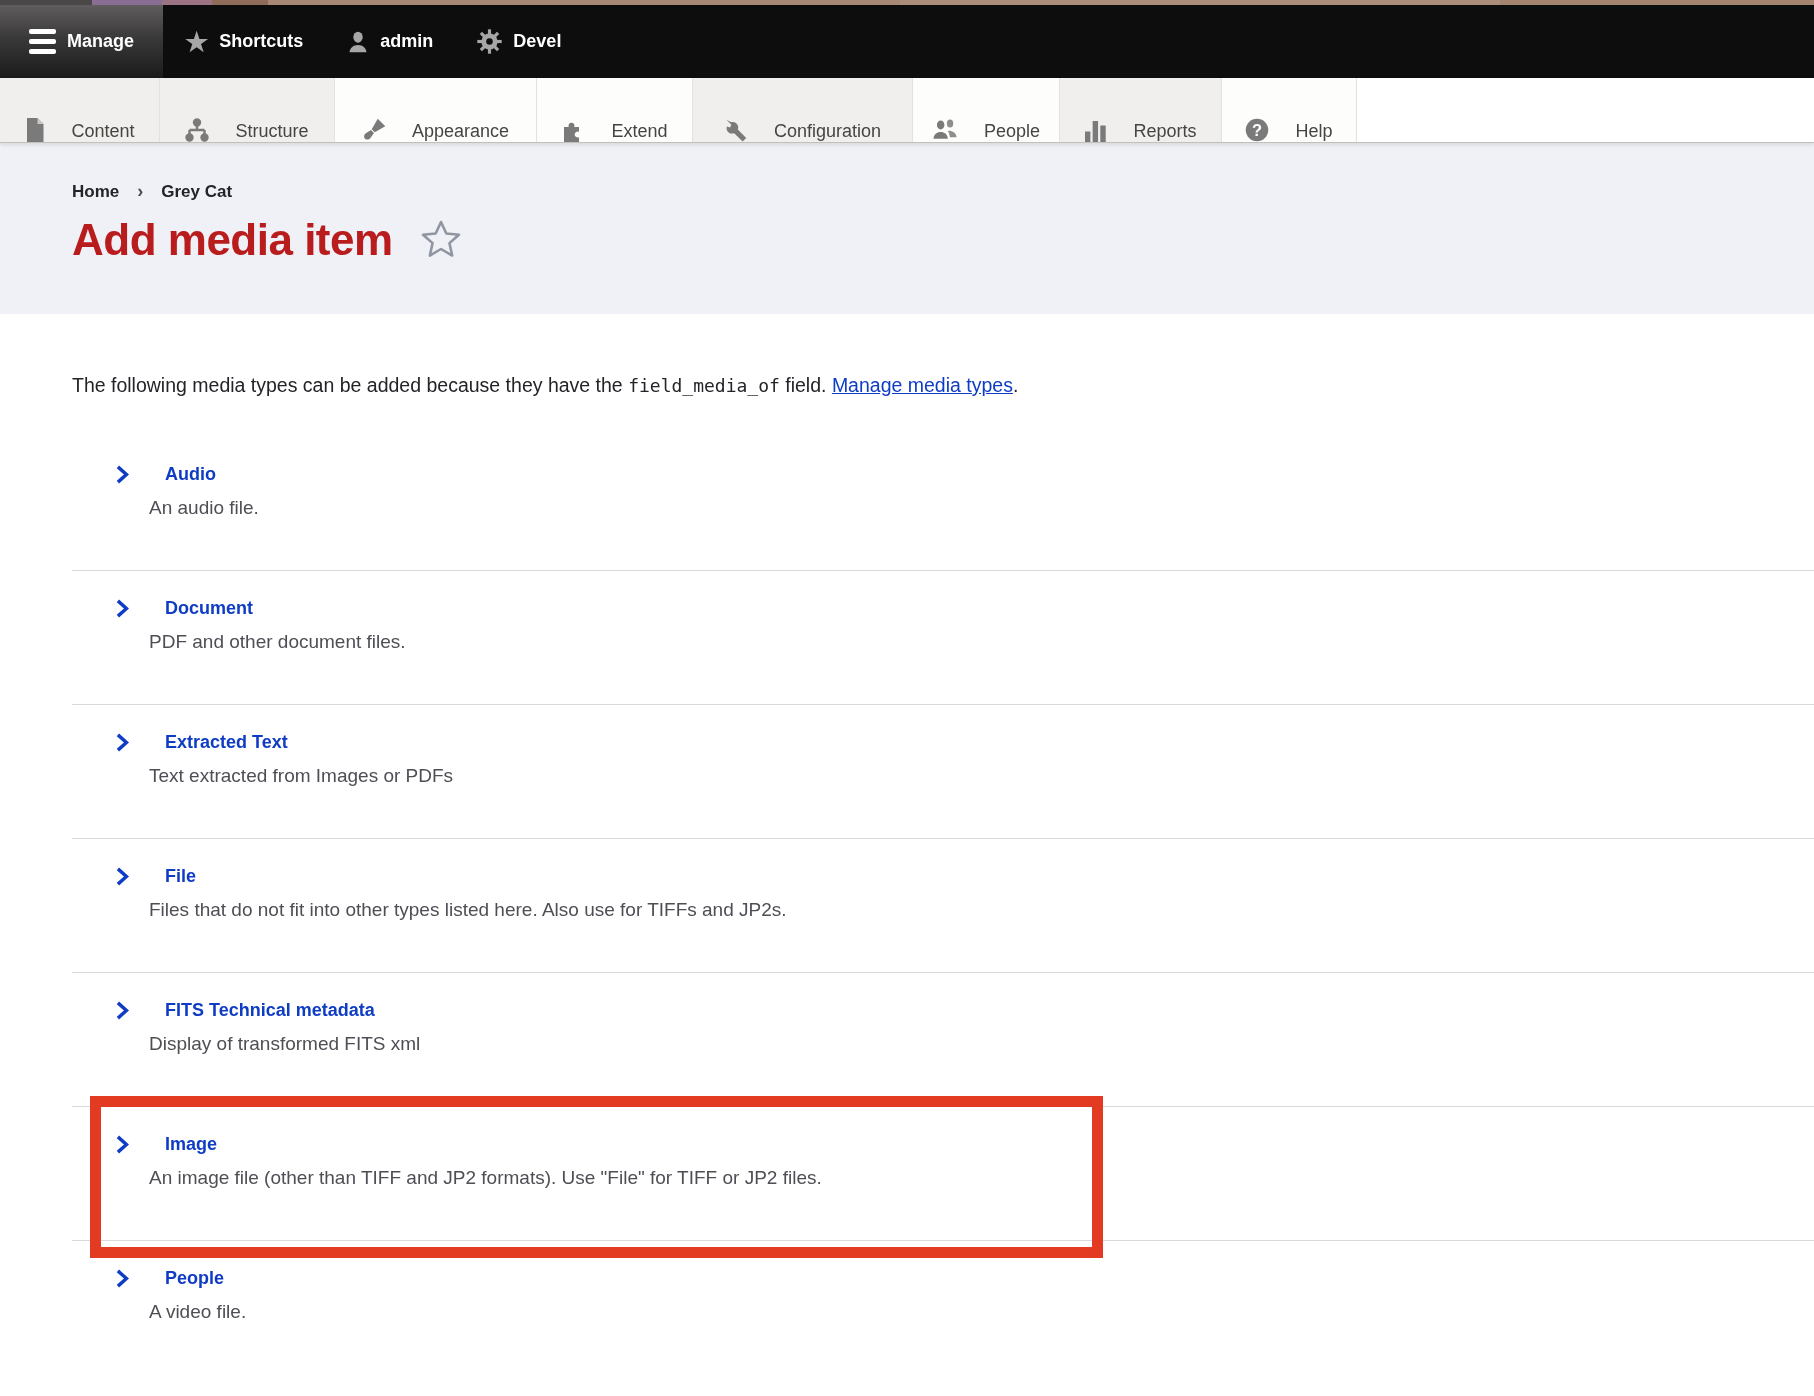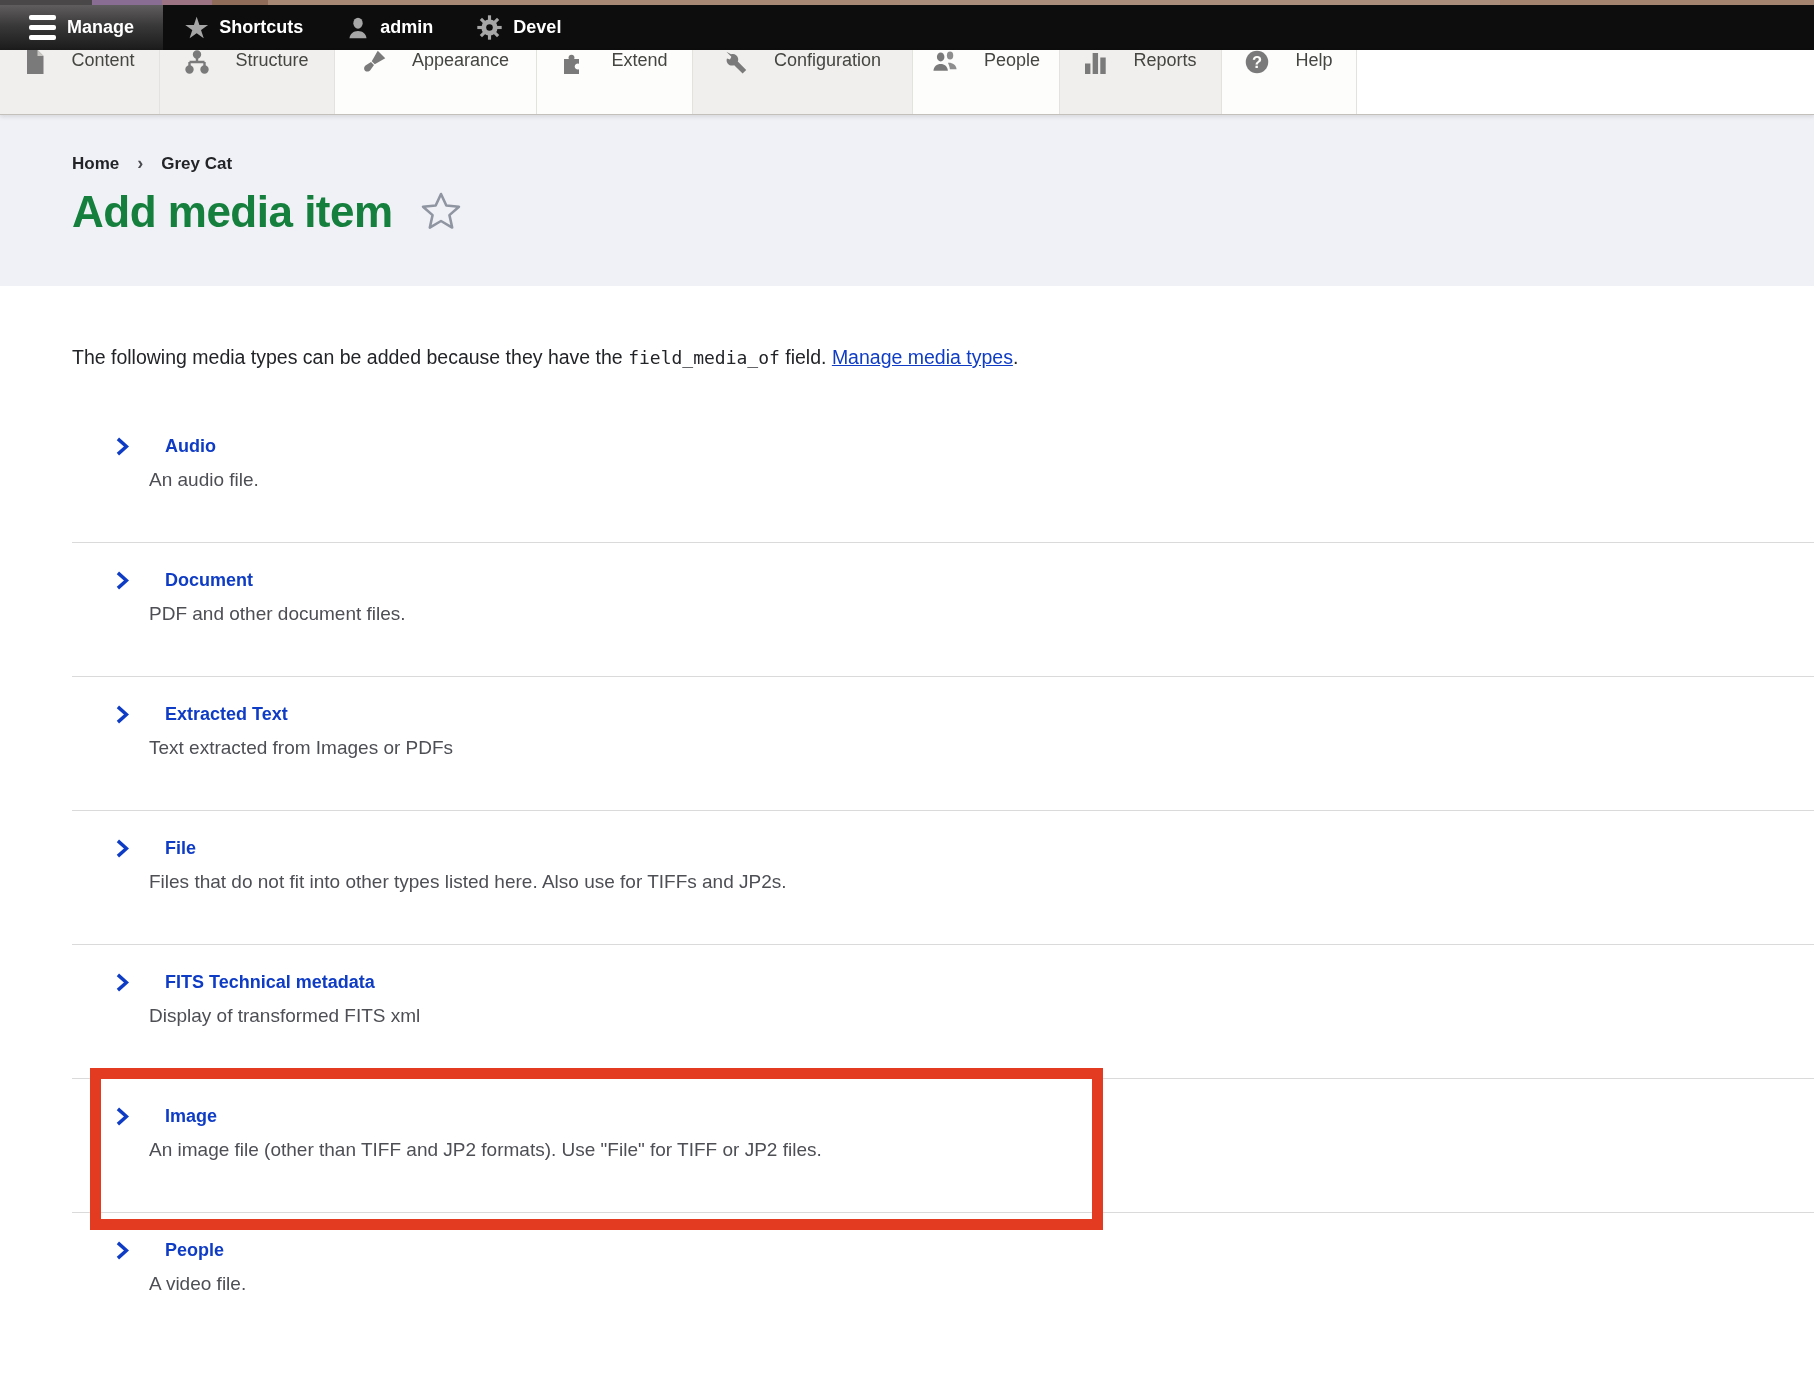--- a/index.html
+++ b/index.html
@@ -14,21 +14,21 @@
   .window-strip{
     height:5px; width:100%;
     background:linear-gradient(90deg,
       #4a4748 0 92px, #8a6d92 92px 162px, #9b7383 162px 212px,
       #8f6c59 212px 268px, #a68874 268px 900px, #ab8d7b 900px 1500px,
       #a4836f 1500px 1814px);
   }
 
   
   .admin-bar{
-    height:45px; background:#0d0d0d; display:flex; align-items:stretch;
+    height:73px; background:#0d0d0d; display:flex; align-items:stretch;
     color:#fff; font-weight:bold; font-size:18px;
   }
   .admin-tab{ display:flex; align-items:center; gap:11px; padding:0 22px; cursor:pointer; }
   .admin-tab.manage{
     width:163px; justify-content:center; padding:0;
     background:linear-gradient(180deg,#605d5e 0%,#3a3939 45%,#1b1b1b 100%);
   }
   .hamburger{ display:inline-flex; flex-direction:column; gap:5px; }
   .hamburger i{ display:block; width:27px; height:5px; background:#fff; border-radius:2px; }
   .abar-icon{ color:#a6a6a6; display:inline-flex; align-items:center; }
@@ -36,39 +36,39 @@
   .abar-icon svg{ display:block; }
 
   
   .tray{
     height:65px; display:flex; align-items:stretch;
     border-bottom:1px solid #c3c0bc;
     box-shadow:0 2px 4px rgba(0,0,0,.10);
     position:relative; z-index:5; background:#fff;
   }
   .tray-tab{
-    display:flex; align-items:flex-start; justify-content:center; gap:26px;
+    display:flex; align-items:flex-end; justify-content:center; gap:26px;
     font-size:18px; color:#454542; border-right:1px solid #e4e2de; cursor:pointer;
   }
   .tray-tab.gray{ background:#f0efed; }
   .tray-tab.white{ background:#fdfdfc; }
   .tray-filler{ flex:1; background:#fff; }
   .tray-icon svg{ display:block; }
 
   
   .page-header{
     background:#f0f1f6; height:171px; padding:38px 0 0 72px;
   }
   .breadcrumb{ display:flex; align-items:flex-end; gap:18px;
     font-size:17px; font-weight:bold; color:#232428; }
   .breadcrumb .sep{ color:#4a4b50; font-weight:bold; font-size:18px; }
   .breadcrumb a{ color:#232428; text-decoration:none; cursor:pointer; }
   h1.page-title{
     margin-top:13px; display:flex; align-items:center; gap:26px;
-    font-size:44px; font-weight:bold; letter-spacing:-0.5px; color:#15803d;
+    font-size:44px; font-weight:bold; letter-spacing:-0.5px; color:#b91c1c;
   }
   .fav-star svg{ display:block; }
 
   
   main{ padding-left:72px; }
   .intro{ margin-top:60px; font-size:19.5px; color:#232428; }
   .intro code{ font-family:"DejaVu Sans Mono", monospace; font-size:18px;margin-top:28px; }
   .intro a{ color:var(--link-blue); text-decoration:underline; cursor:pointer; }
 
   ul.media-list{ list-style:none; margin-top:40px; }

